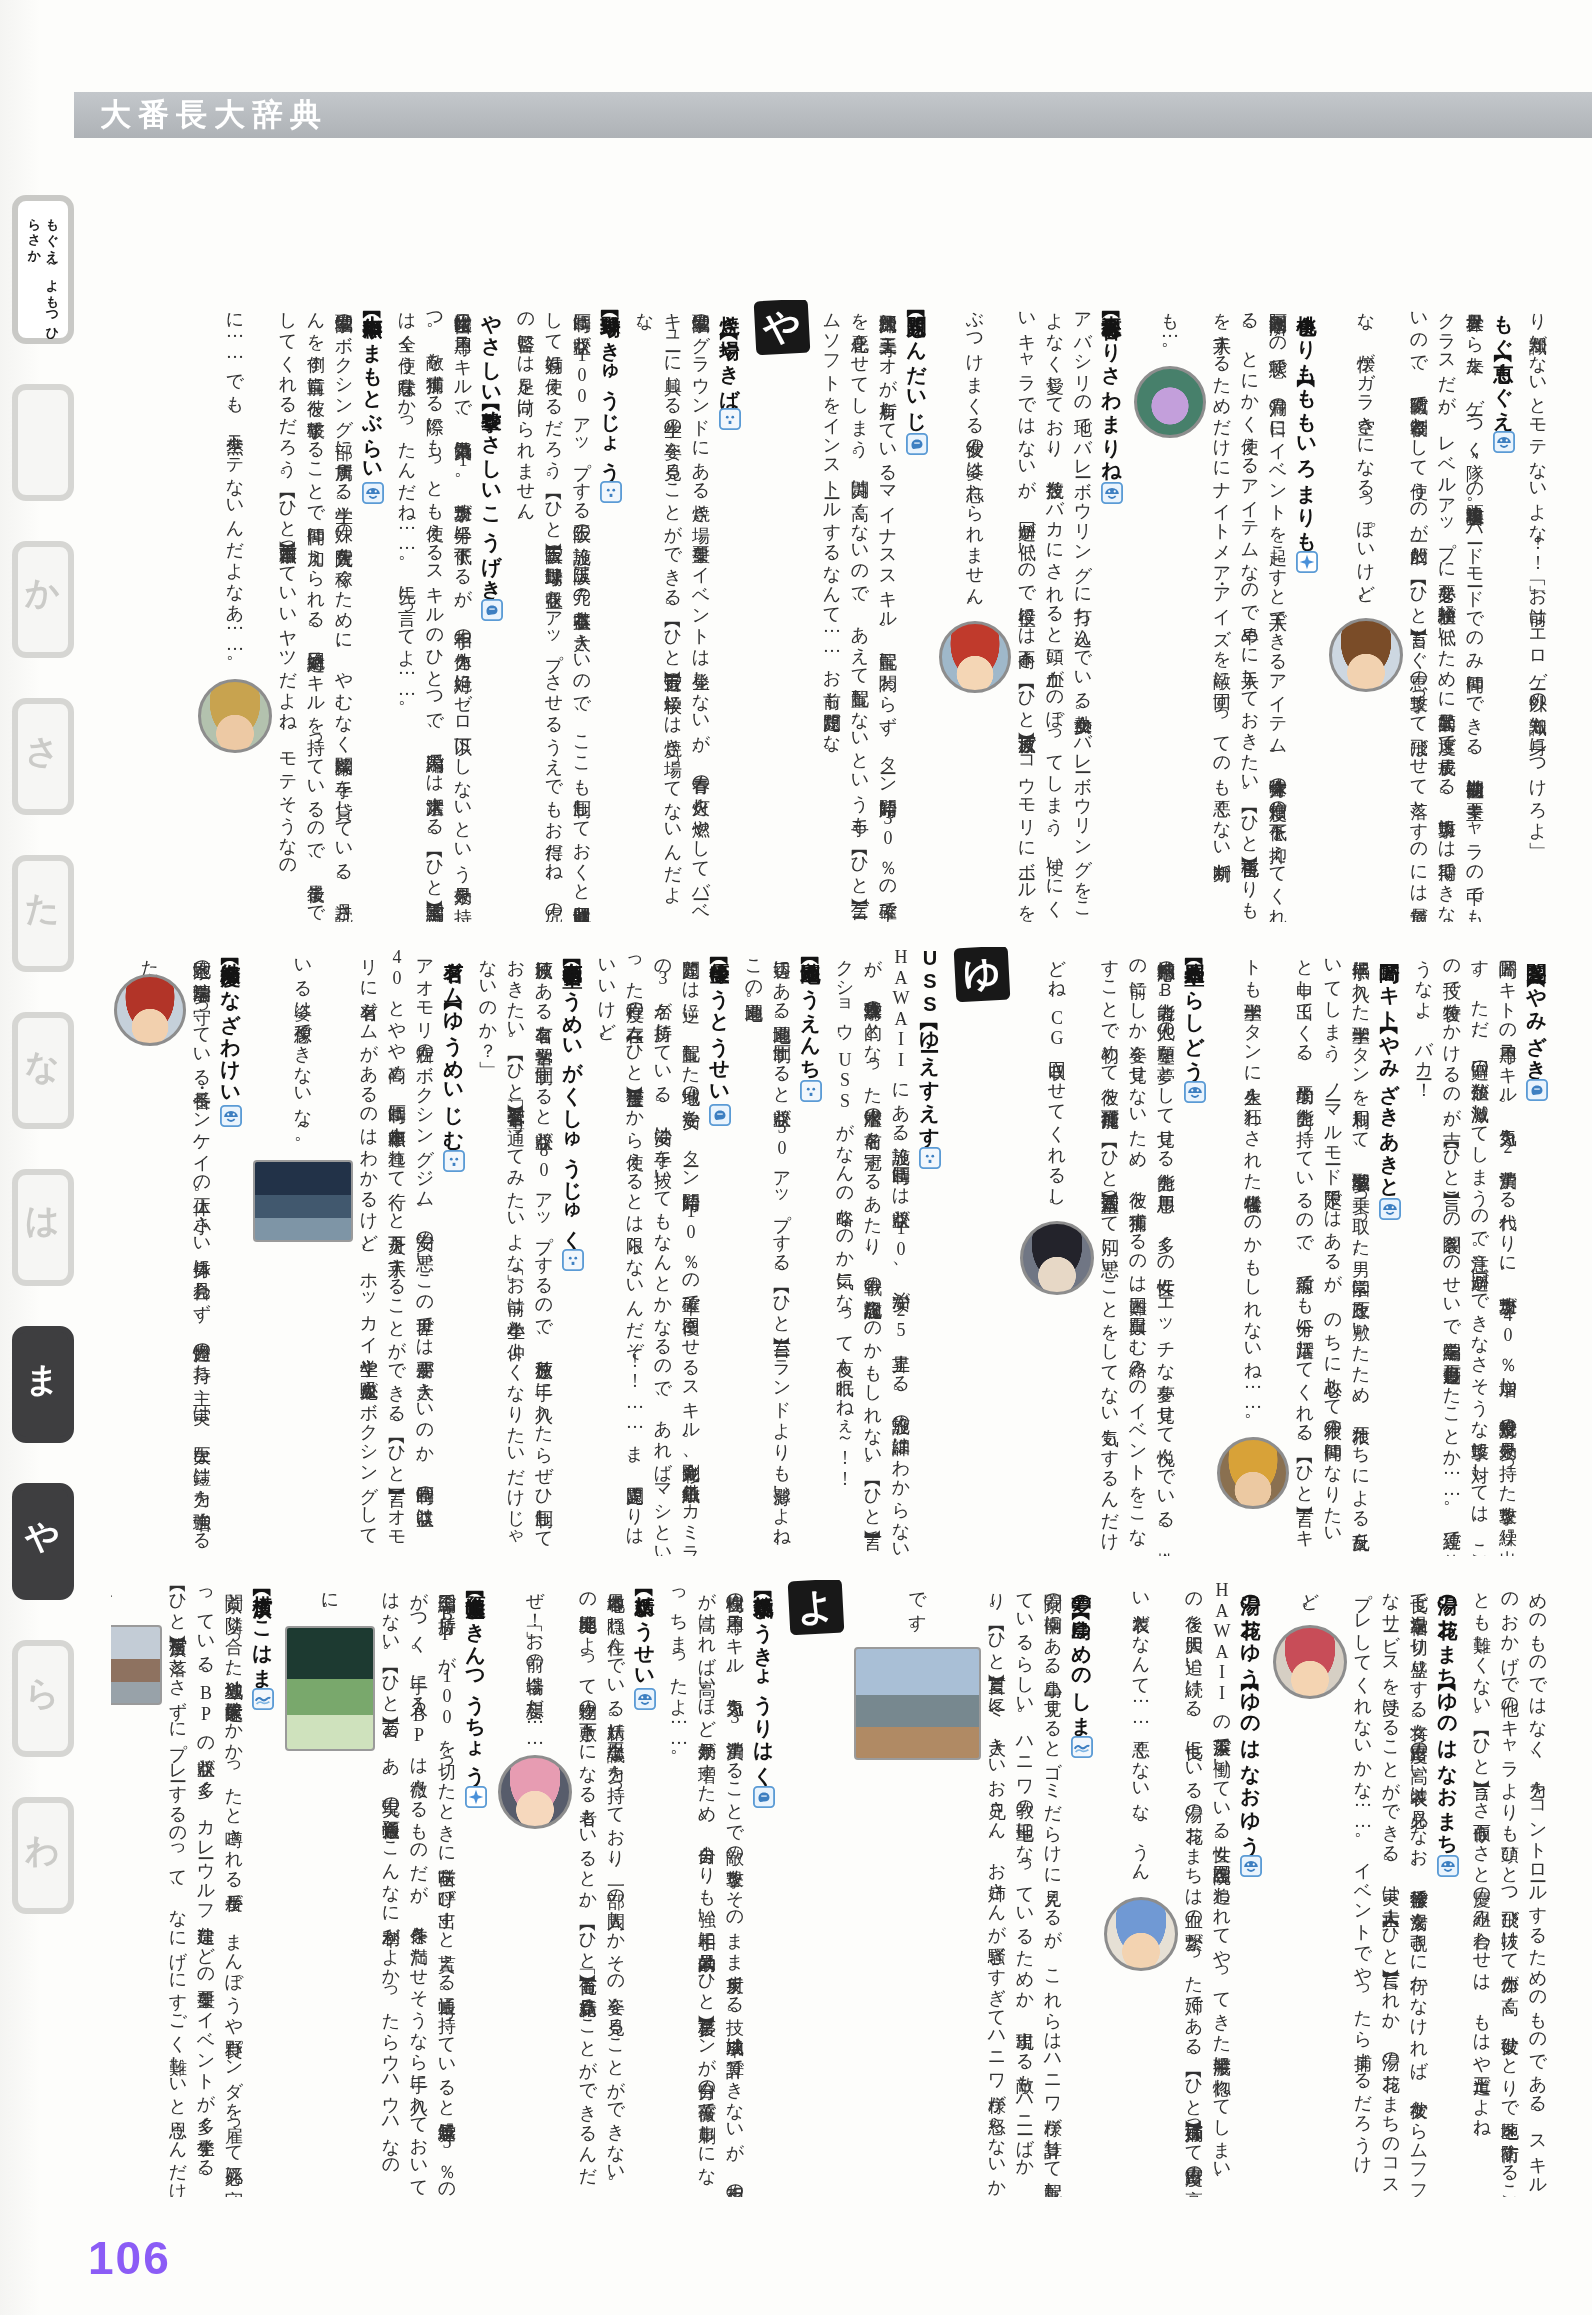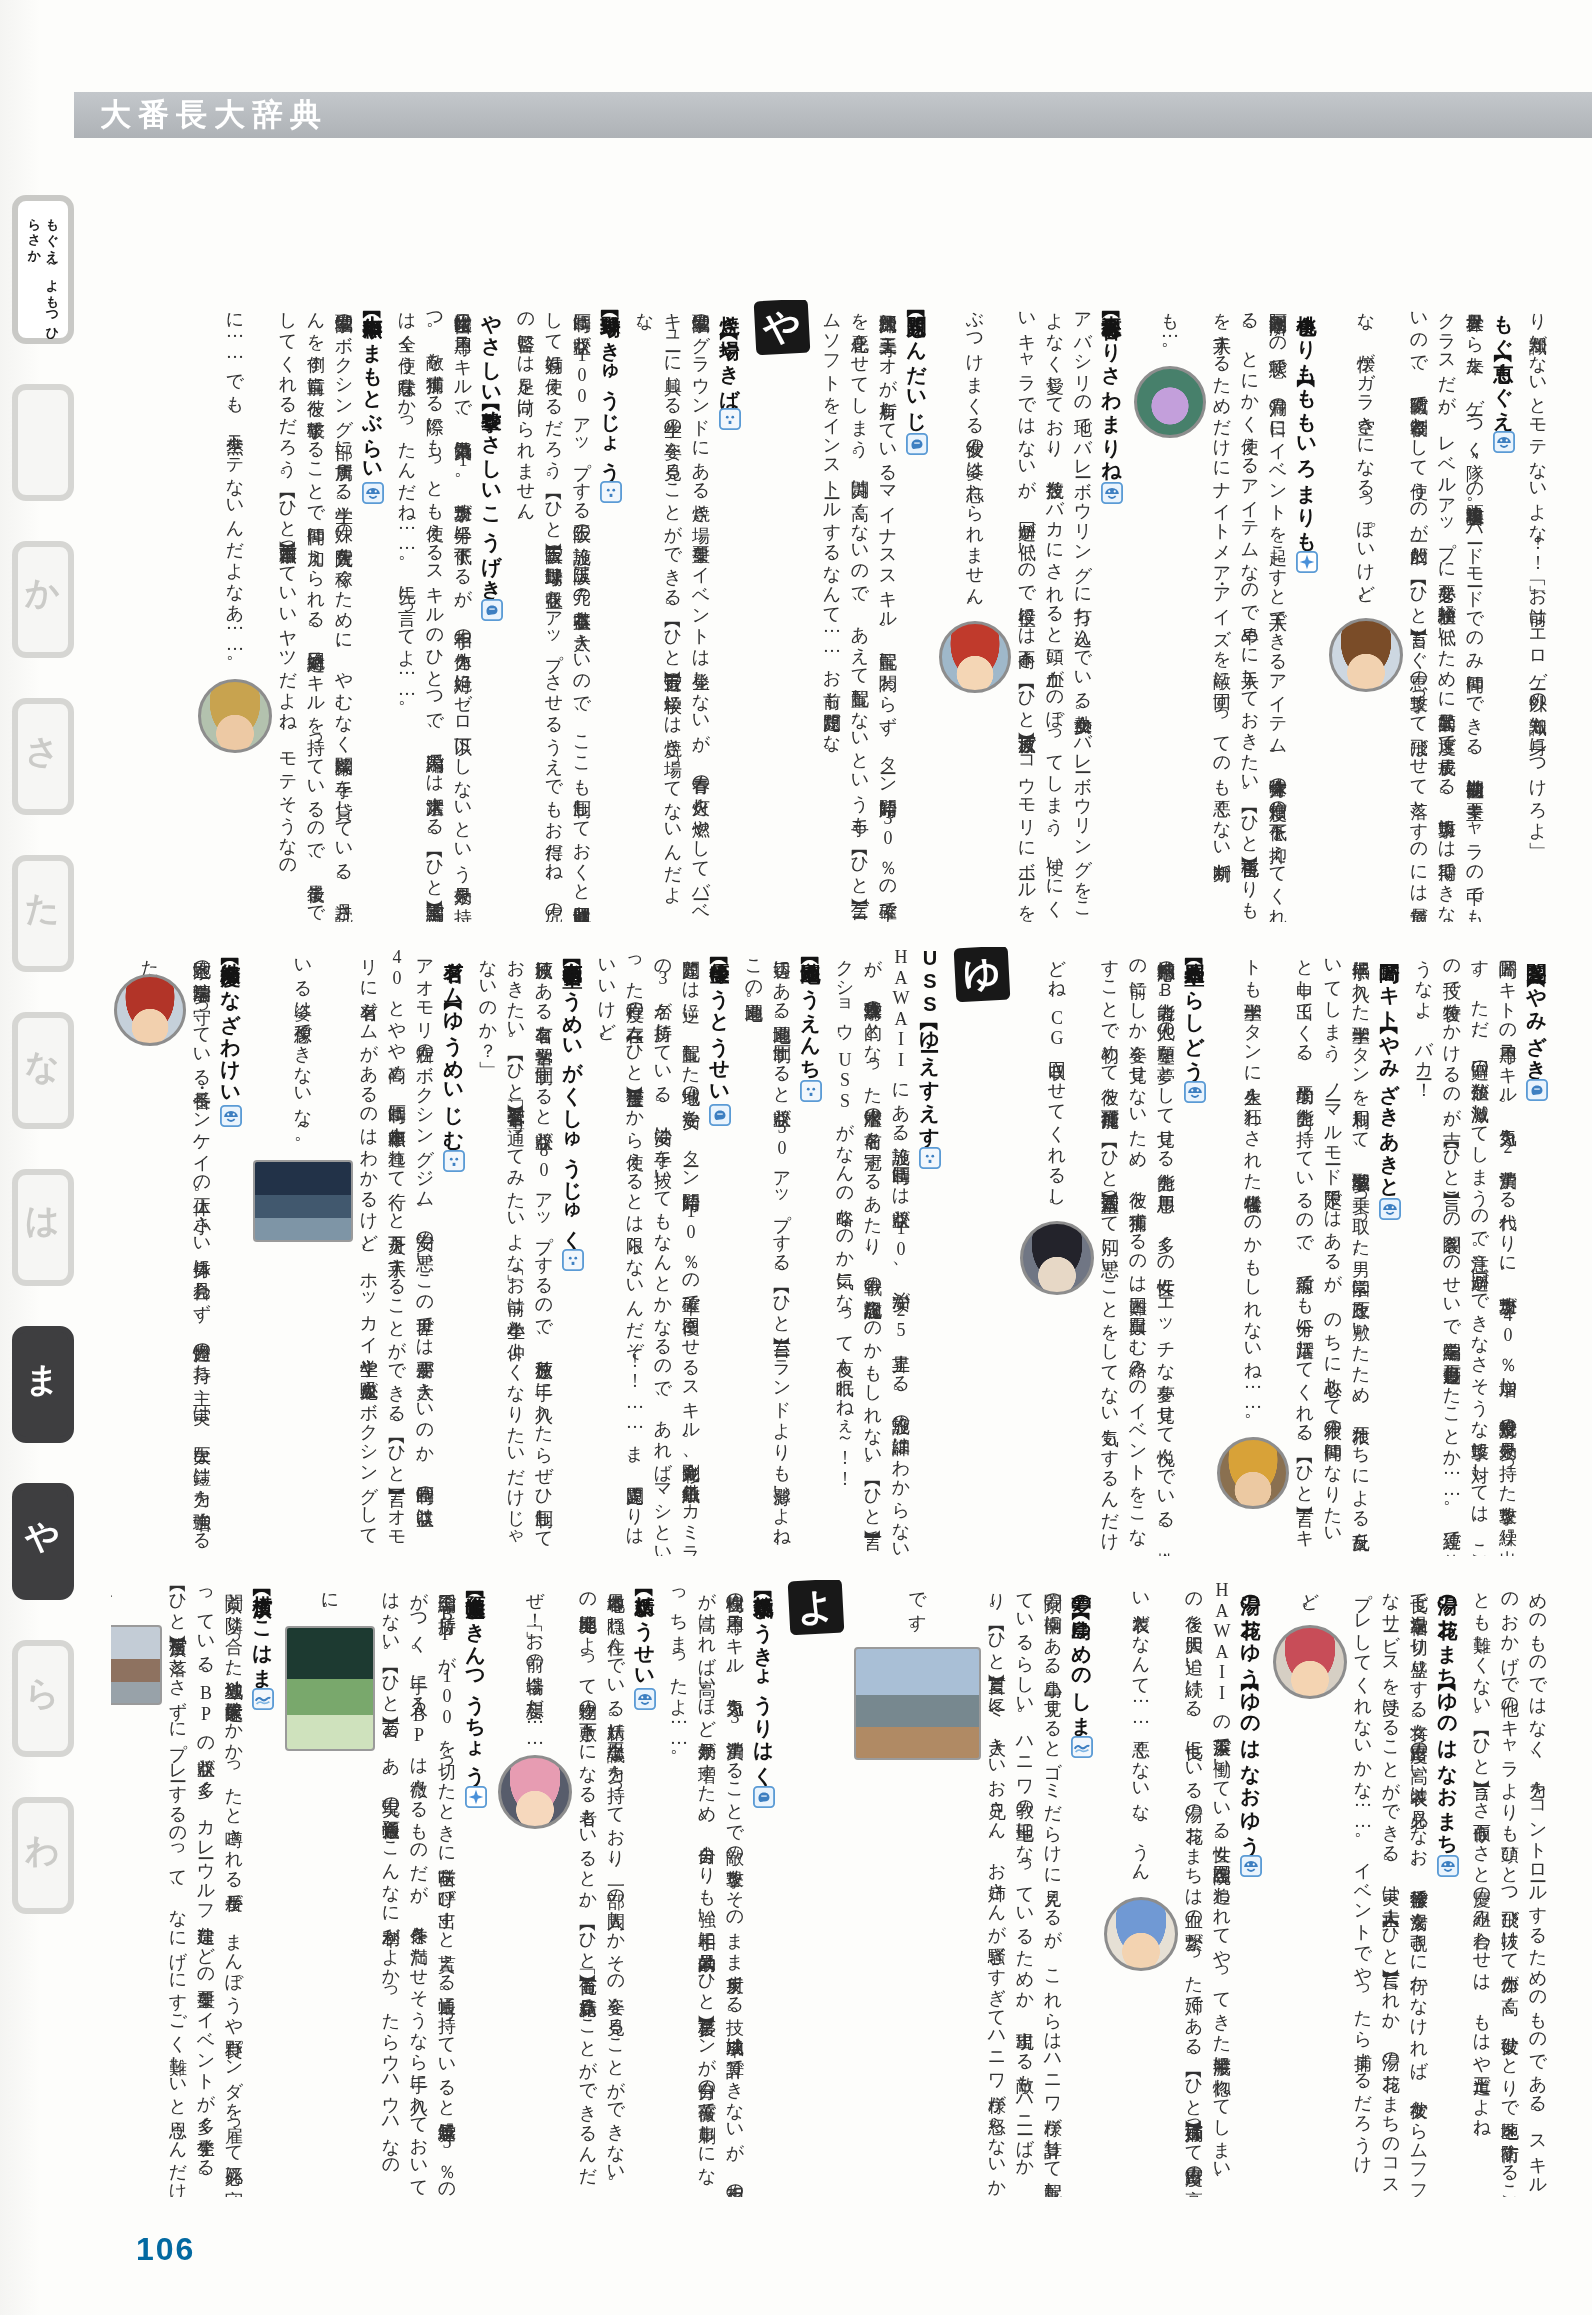--- a/index.html
+++ b/index.html
@@ -28,21 +28,21 @@
   .entry{display:inline-block;height:100%;vertical-align:top;margin-left:5px;}
   .entry-heading{font-family:"Liberation Sans",sans-serif;font-weight:700;font-size:20px;line-height:30px;color:#141414;letter-spacing:1px;}
   .entry-icon{display:inline-block;width:22px;height:22px;margin-top:9px;}
   .entry-icon svg{width:22px;height:22px;display:block;}
   .entry-body{font-size:18px;line-height:28px;letter-spacing:0.5px;color:#323232;}
   .section-marker{display:inline-block;width:54px;height:54px;background:#181818;border-radius:6px;transform:rotate(-3deg);display:flex;align-items:center;justify-content:center;margin-left:10px;margin-right:4px;}
   .section-marker span{color:#ffffff;font-family:"Liberation Sans",sans-serif;font-weight:700;font-size:37px;writing-mode:horizontal-tb;}
   .portrait{display:inline-block;border-radius:50%;border:3px solid #8d8d8d;box-sizing:border-box;margin:6px 2px;}
   .photo{display:inline-block;border:2px solid #9a9a9a;border-radius:4px;margin:6px 2px;}
   
-  .page-number{position:absolute;left:88px;top:2231px;font-family:"Liberation Sans",sans-serif;font-weight:700;font-size:32px;color:#0369a1;letter-spacing:2px;margin-left:48px;}
+  .page-number{position:absolute;left:88px;top:2231px;font-family:"Liberation Sans",sans-serif;font-weight:700;font-size:46px;color:#8b5cf6;letter-spacing:2px;}
 </style>
 </head>
 <body>
 
 <div class="paper"></div>
 
 <div class="header-bar">
   <div class="header-title">大番長大辞典</div>
 </div>
 

